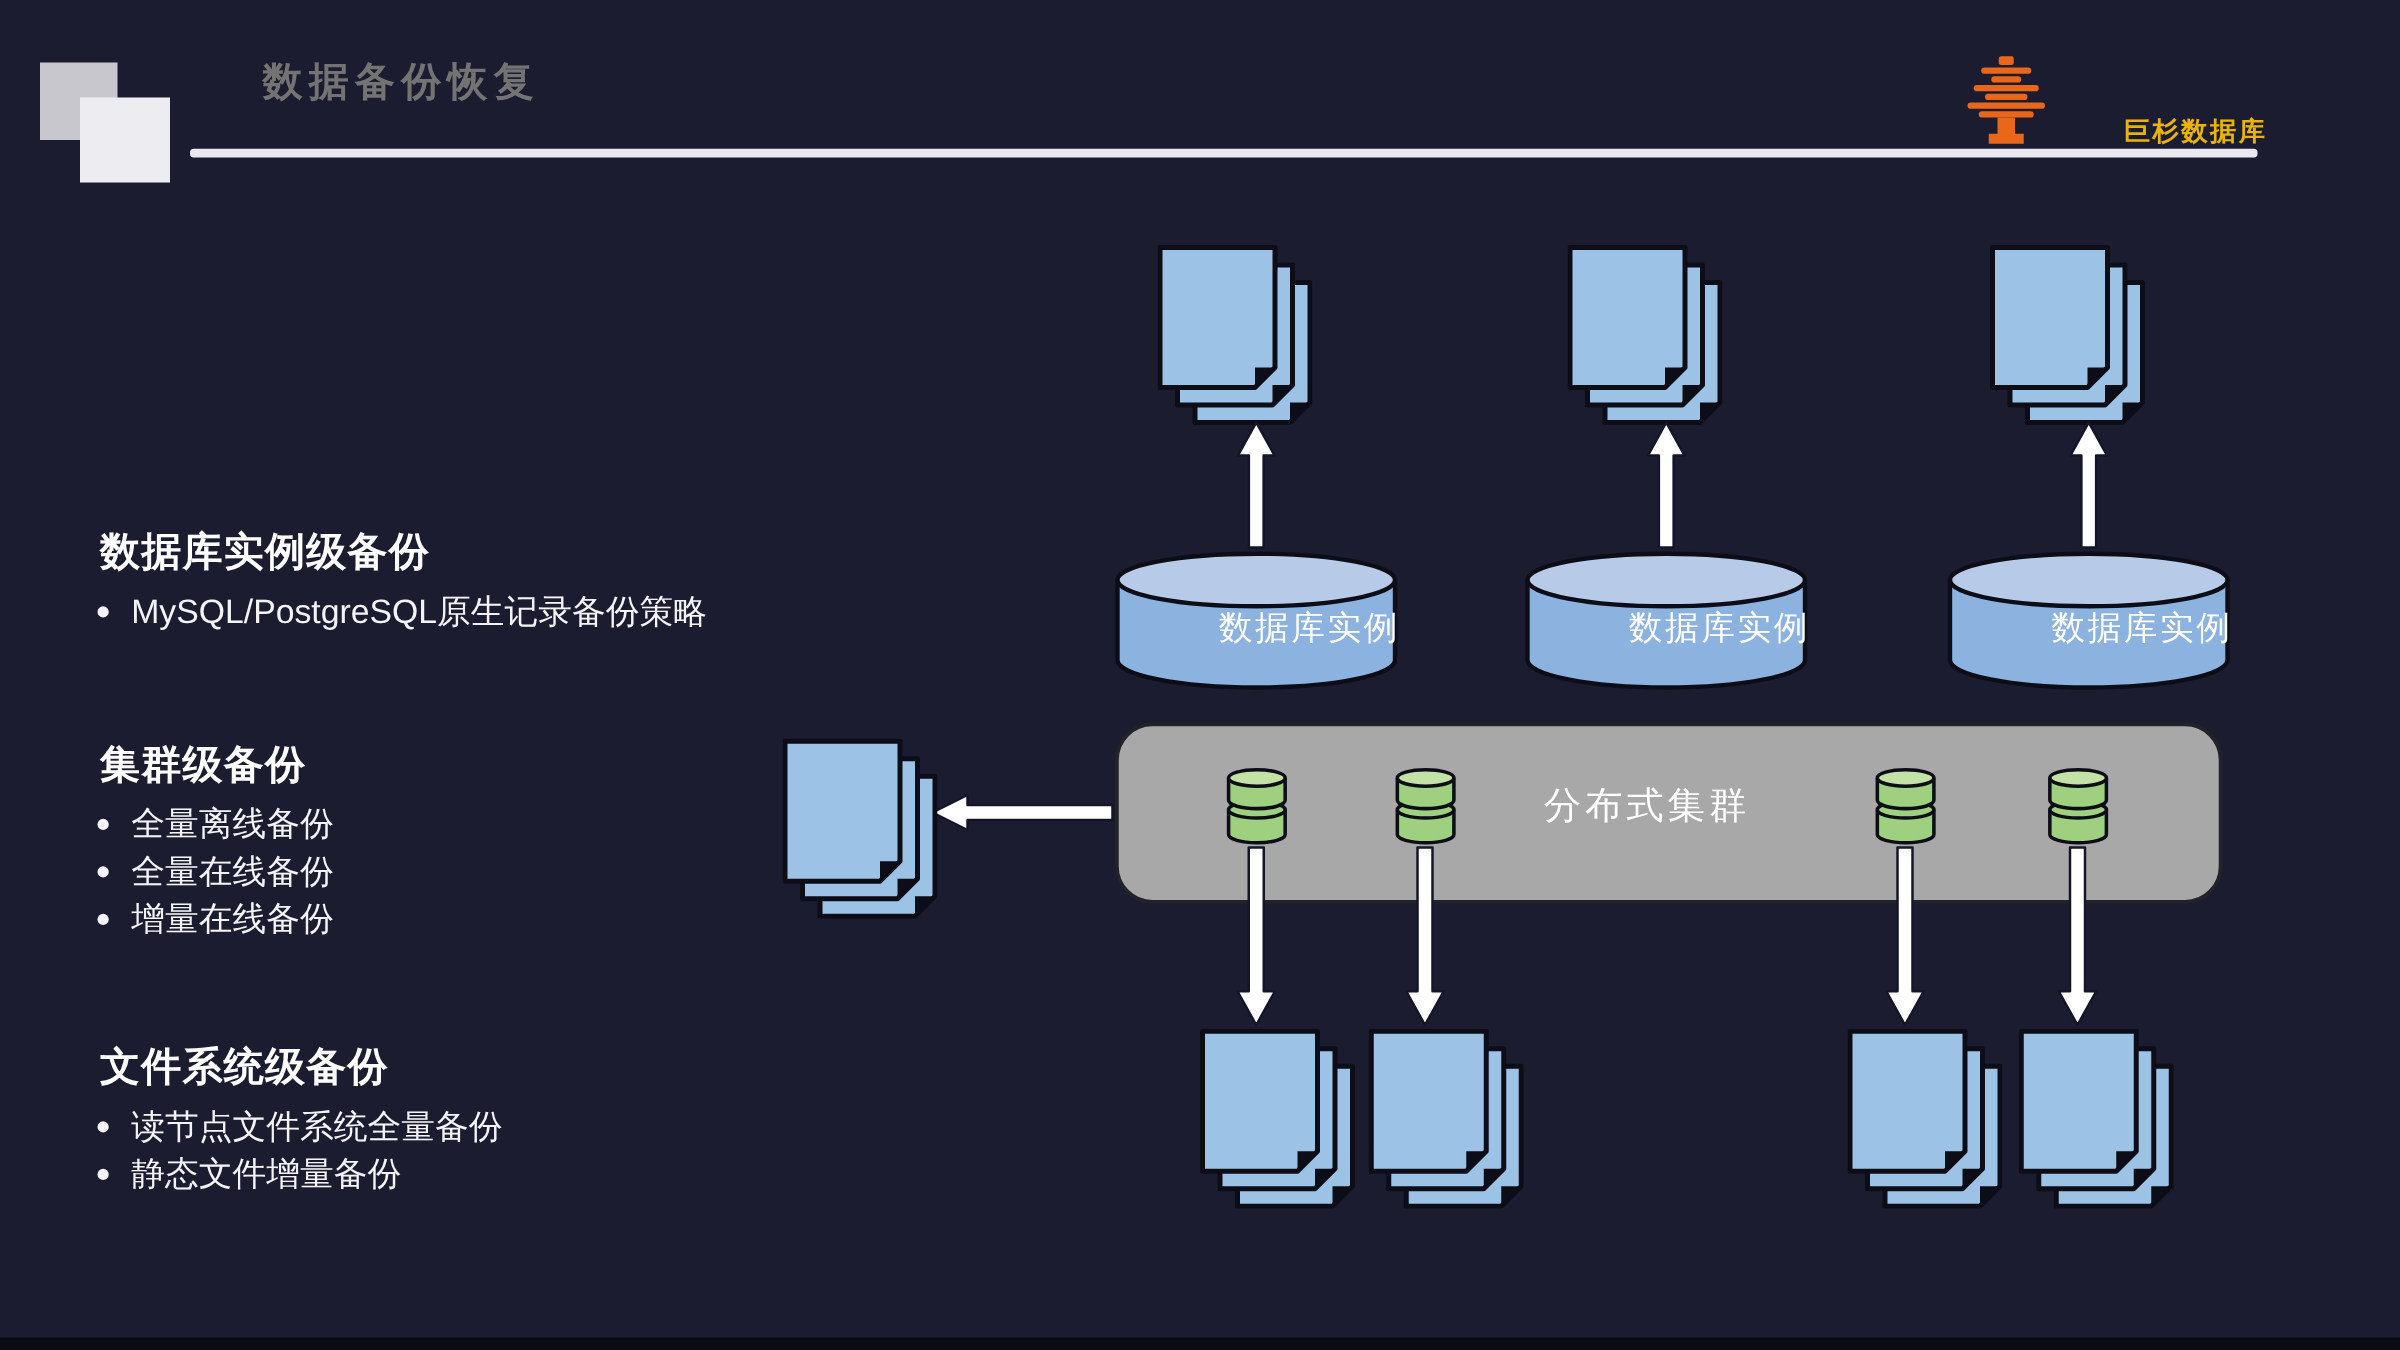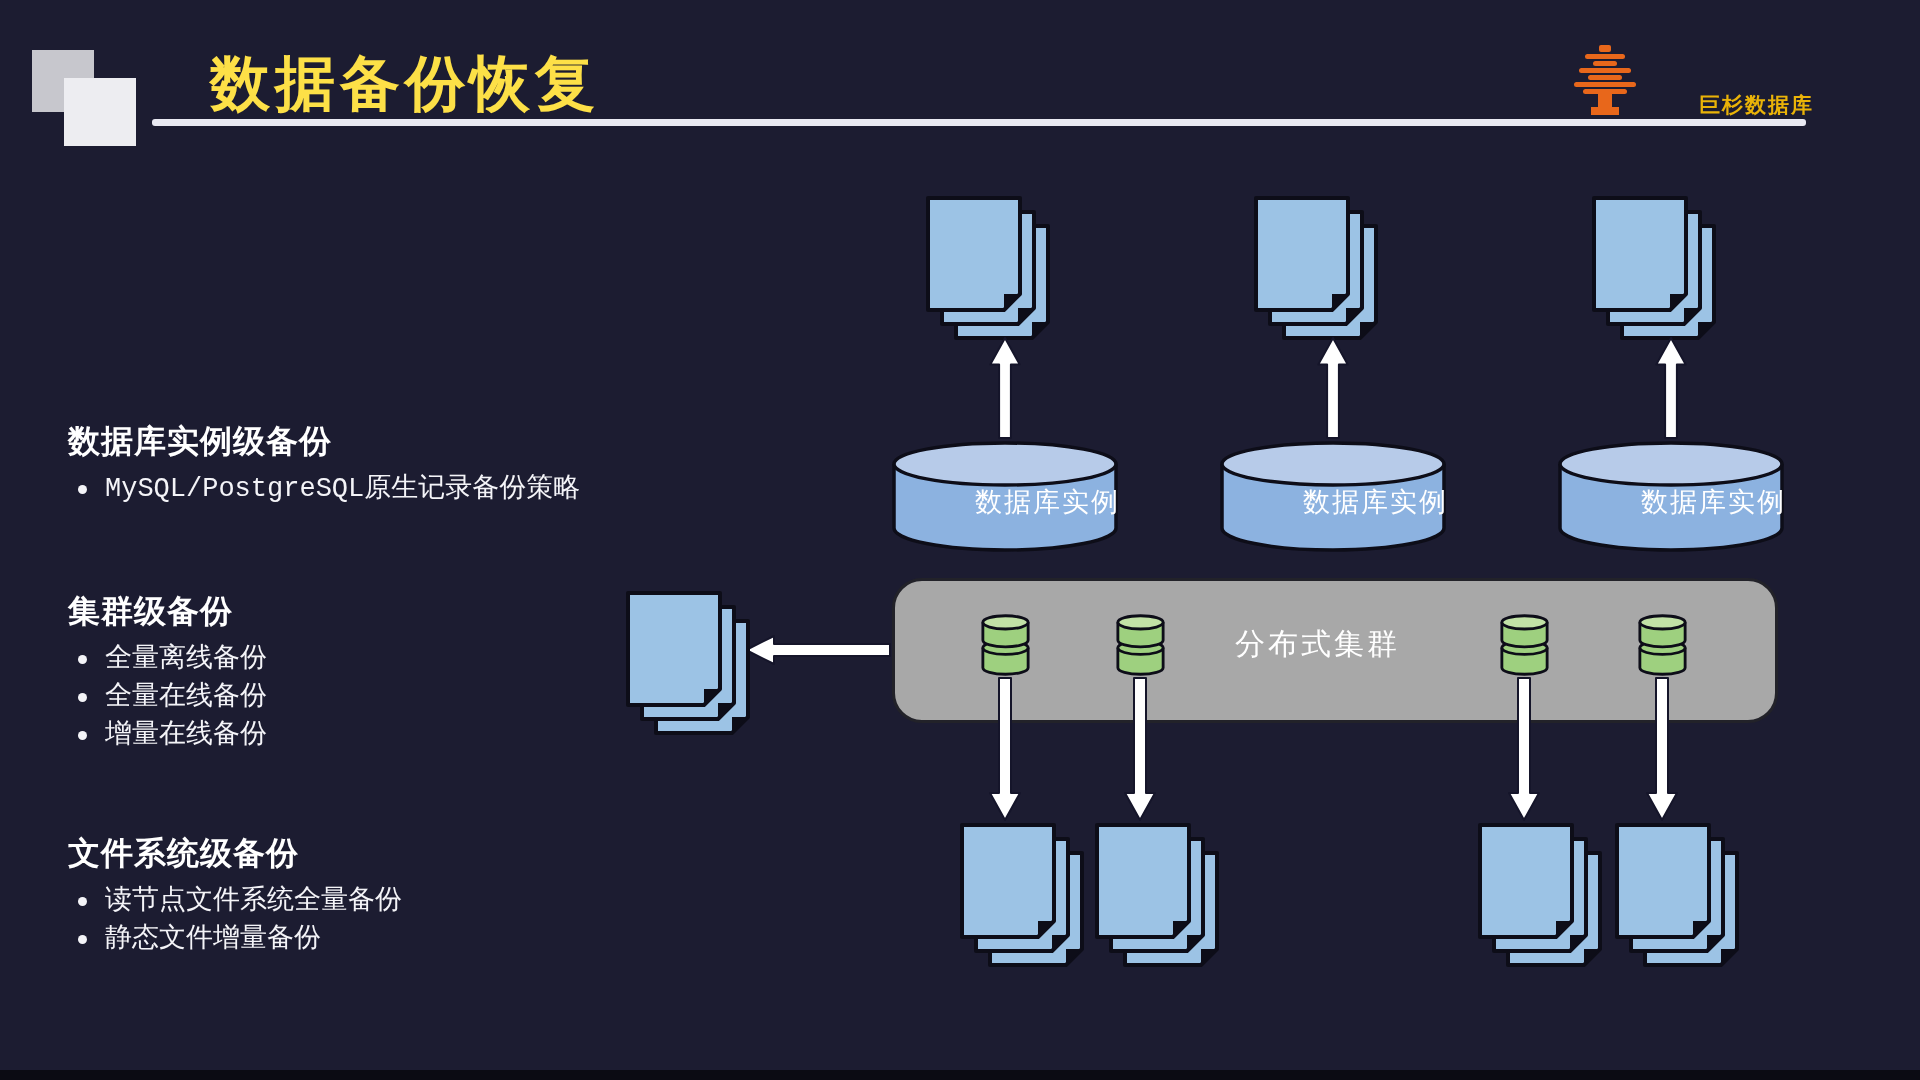--- a/index.html
+++ b/index.html
@@ -4,39 +4,39 @@
 <style>
   html,body{margin:0;padding:0;background:#000;}
   .stage{position:relative;width:1920px;height:1080px;background:#1c1c31;overflow:hidden;
          font-family:"Liberation Sans","DejaVu Sans",sans-serif;color:#fff;}
   .abs{position:absolute;}
 
   
   .deco-sq{position:absolute;}
   .sq1{left:32px;top:50px;width:62px;height:62px;background:#c7c7cd;}
   .sq2{left:64px;top:78px;width:72px;height:68px;background:#ededf1;}
-  .title{position:absolute;left:210px;top:44px;margin:0;font-size:60px;font-weight:bold;
-         letter-spacing:5px;color:#fde047;}
+  .title{position:absolute;left:210px;top:44px;margin:0;font-size:32px;font-weight:bold;
+         letter-spacing:5px;color:#737373;}
   .title-rule{position:absolute;left:152px;top:119px;width:1654px;height:7px;
               background:#e9e9f2;border-radius:3px;}
 
   
   .logo-tree{position:absolute;left:1572px;top:44px;width:66px;height:74px;}
   .brand{position:absolute;left:1644px;top:46px;font-size:37px;font-weight:bold;line-height:44px;}
   .b-white{color:#ffffff;}
   .b-orange{color:#e8671b;}
   .logo-sub{position:absolute;left:1642px;top:91px;width:172px;text-align:right;
             font-size:21px;font-weight:bold;letter-spacing:2px;color:#eab308;}
 
   
   .txt{position:absolute;left:64px;width:600px;}
   .s1{top:420px;} .s2{top:590px;} .s3{top:832px;}
-  .txt h2{margin:0 0 6px 4px;font-size:32px;font-weight:bold;letter-spacing:1px;}
+  .txt h2{margin:0 0 6px 16px;font-size:32px;font-weight:bold;letter-spacing:1px;}
   .txt ul{list-style:none;margin:0;padding:0;}
-  .txt li{display:flex;align-items:flex-start;font-size:27px;line-height:38px;color:#f4f4f8;font-family:Liberation Mono, monospace;}
+  .txt li{display:flex;align-items:flex-start;font-size:27px;line-height:38px;color:#f4f4f8;}
   .dot{flex:0 0 auto;width:9px;height:9px;border-radius:50%;background:#f4f4f8;
        margin:15px 18px 0 14px;}
 
   
   .cluster-box{position:absolute;left:892px;top:578px;width:886px;height:145px;
                background:#a8a8a8;border:3px solid #222229;border-radius:30px;box-sizing:border-box;}
   .cyl-label{position:absolute;width:230px;top:484px;text-align:right;font-size:27px;
              color:#ffffff;letter-spacing:2px;}
   .cluster-label{position:absolute;left:1235px;top:624px;width:210px;text-align:left;
                  font-size:30px;color:#ffffff;letter-spacing:3px;}

